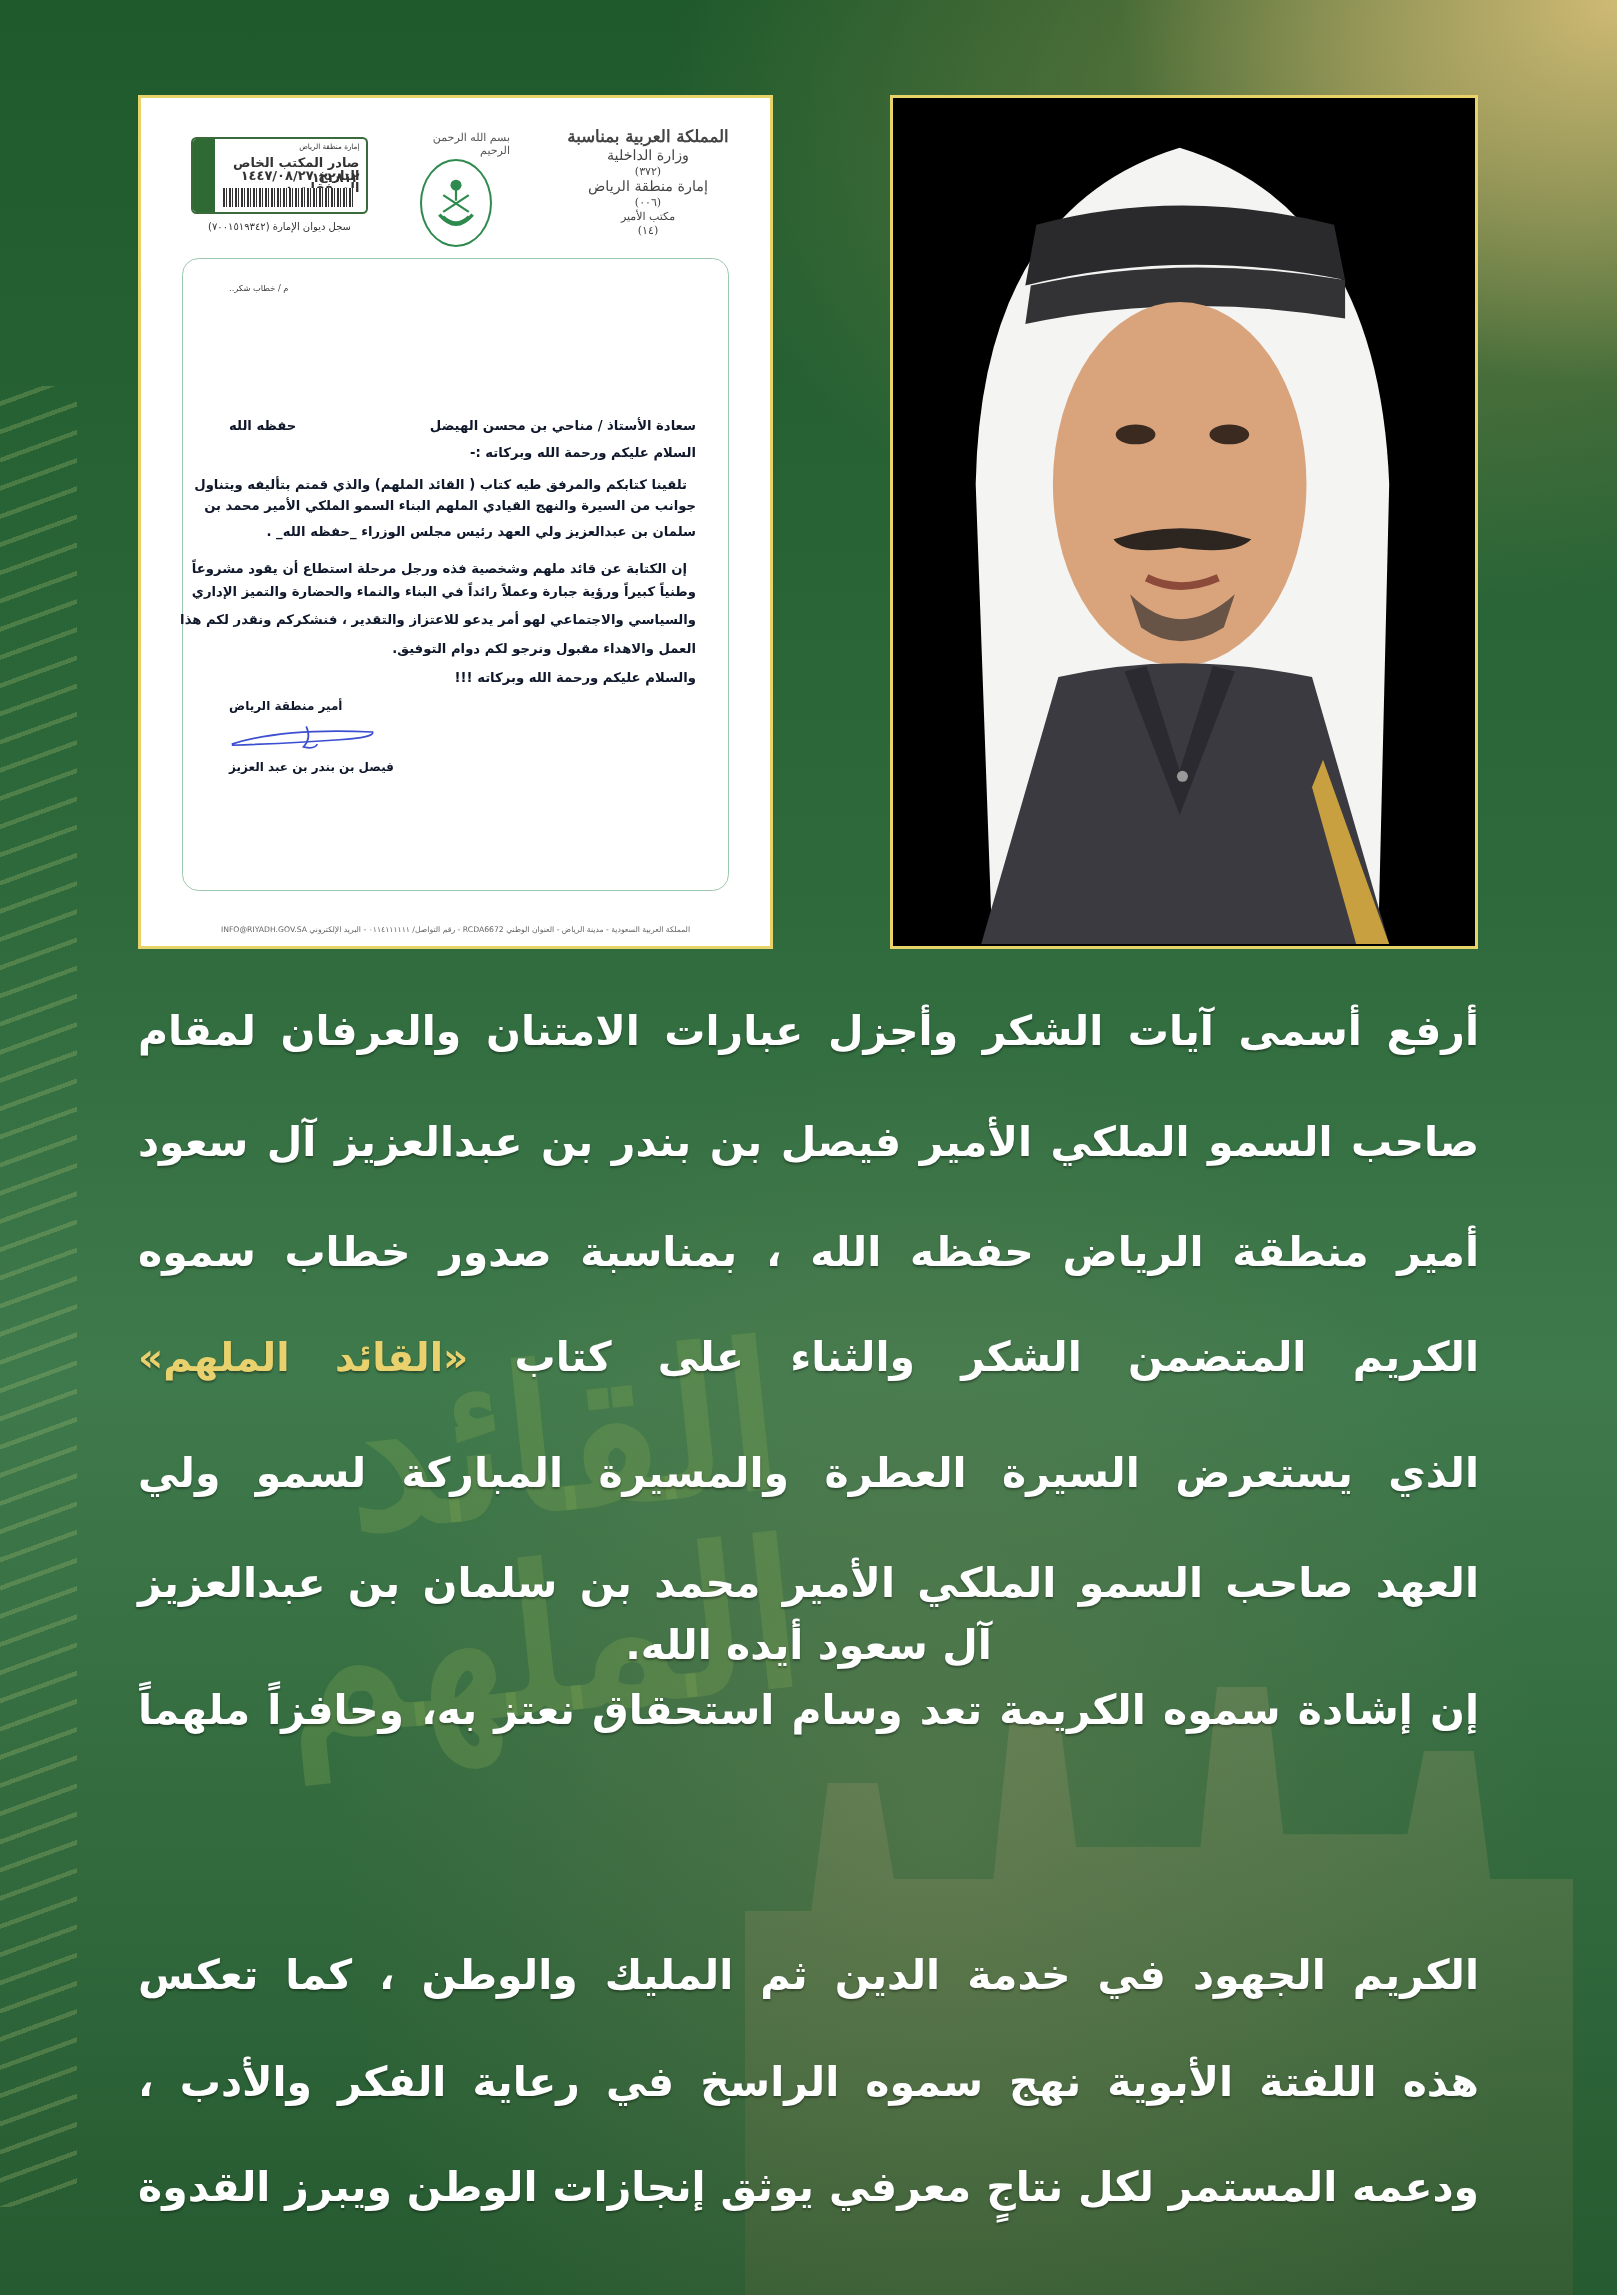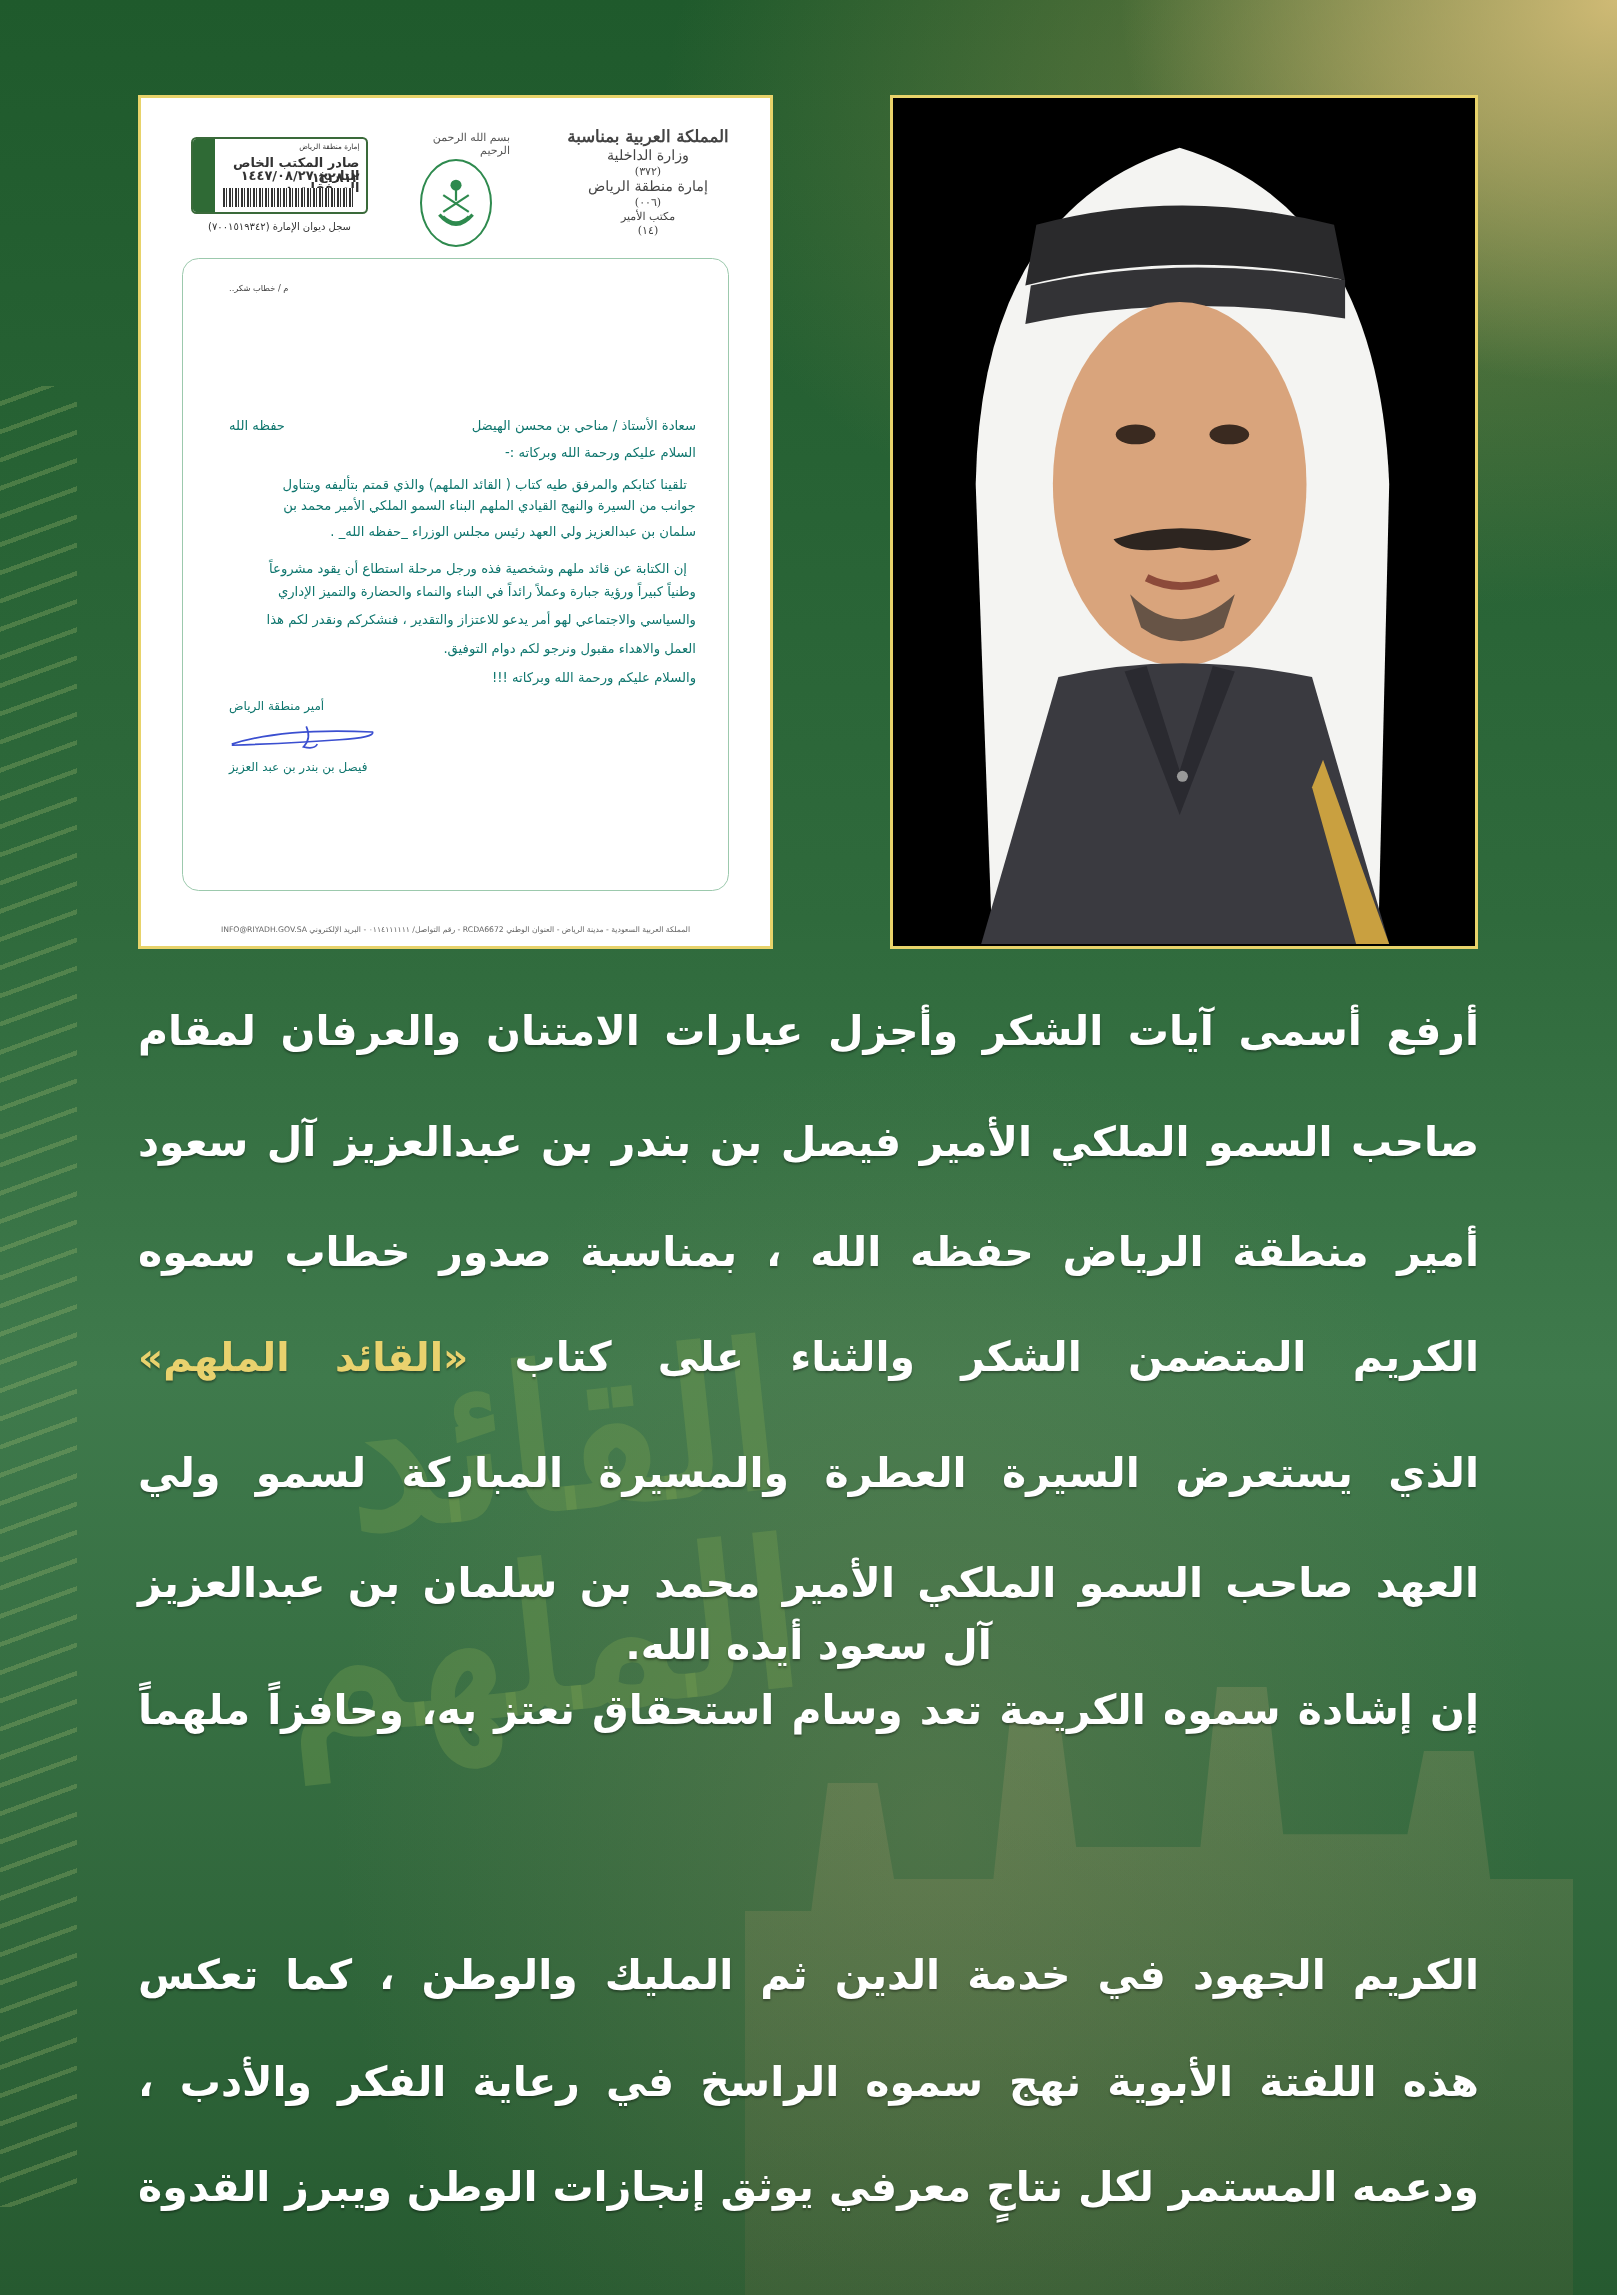--- a/index.html
+++ b/index.html
@@ -65,21 +65,21 @@
     .stamp .barcode {
       position:absolute; left:30px; right:11px; bottom:5.5px; height:19px;
       background: repeating-linear-gradient(90deg, #333 0 1.7px, #fff 1.7px 3.3px, #333 3.3px 3.9px, #fff 3.9px 6px);
     }
     .registry { position:absolute; left:50px; top:123px; width:177px; text-align:center; font-size:10px; color:#333; }
     .letter-box {
       position:absolute; left:41px; right:41px; top:160px; bottom:55px;
       border:1.7px solid #9cc9ad; border-radius:16.6px;
     }
     .ref { position:absolute; left:88px; top:185px; font-size:8.3px; color:#444; }
-    .ltext { position:absolute; right:74px; font-size:13.2px; font-weight:normal; color:#0f766e; white-space:nowrap; }
+    .ltext { position:absolute; right:74px; font-size:13.2px; font-weight:bold; color:#0f172a; white-space:nowrap; }
     .ltext.indent { right:83px;margin-top:6px; }
     .ltext.left { right:auto; left:88px; }
     .signature {
       position:absolute; left:88px; top:624px; width:149px; height:31px;
     }
     .letter-footer {
       position:absolute; left:0; right:0; bottom:12px; text-align:center;
       font-size:7.7px; color:#666;
     }
     

